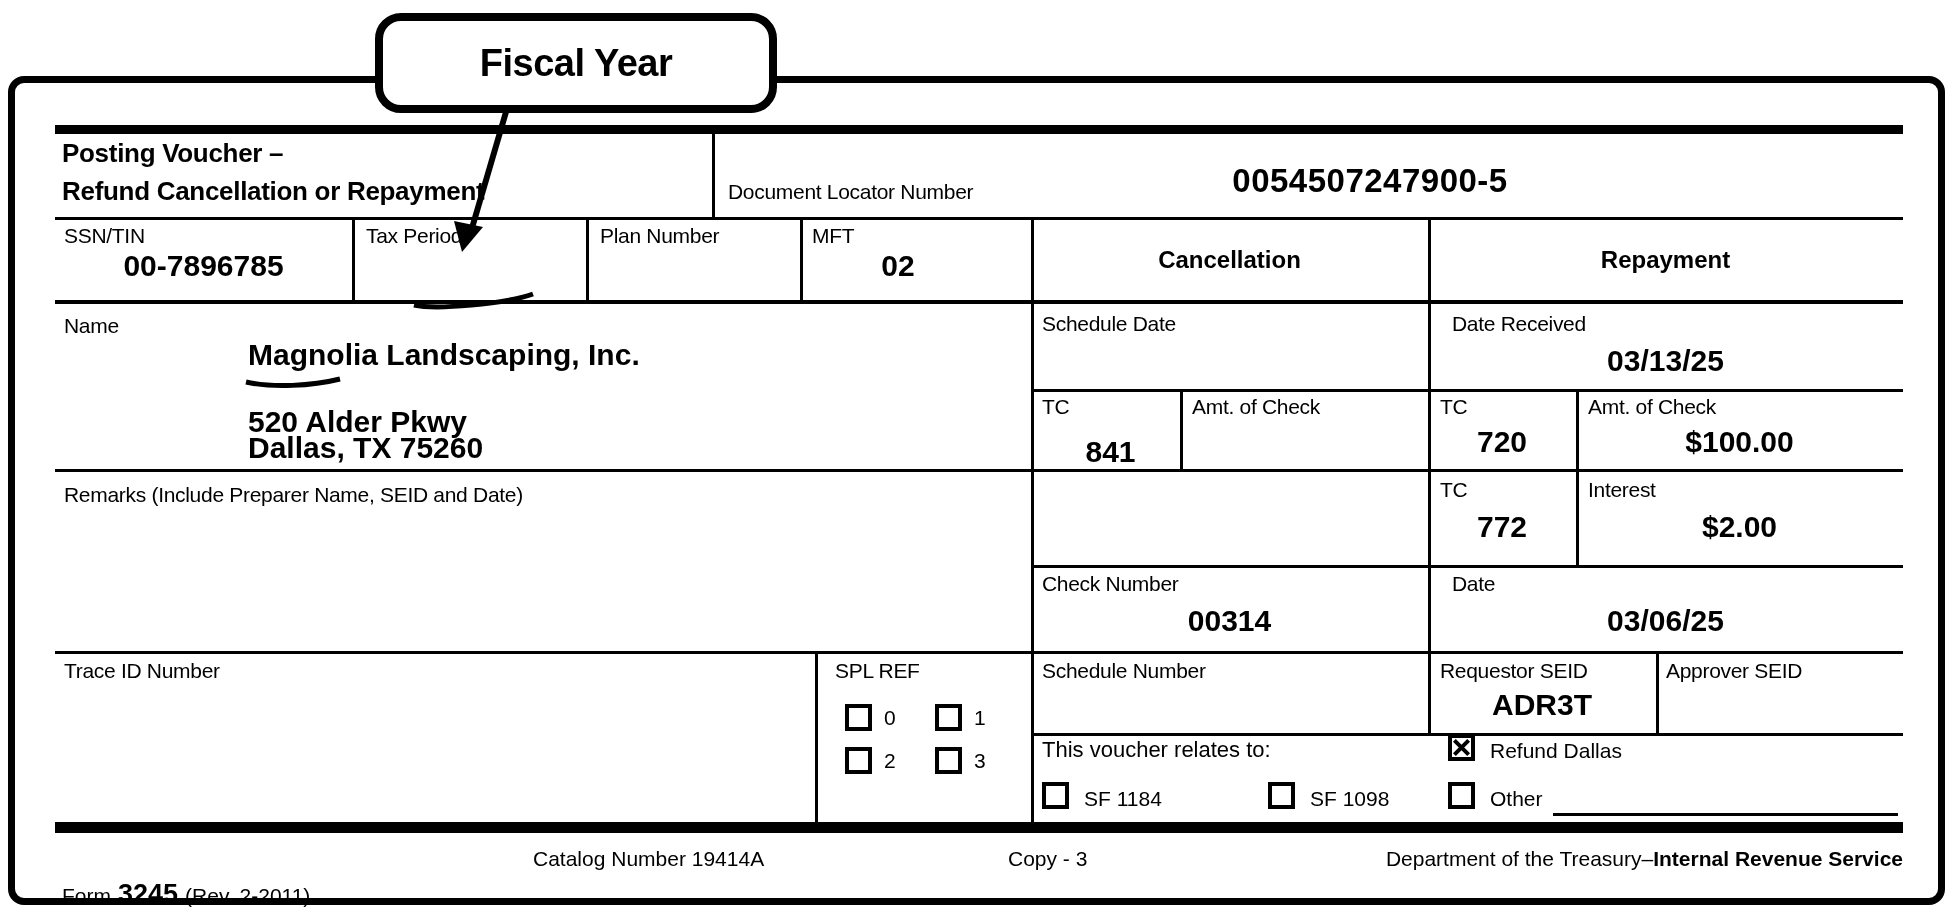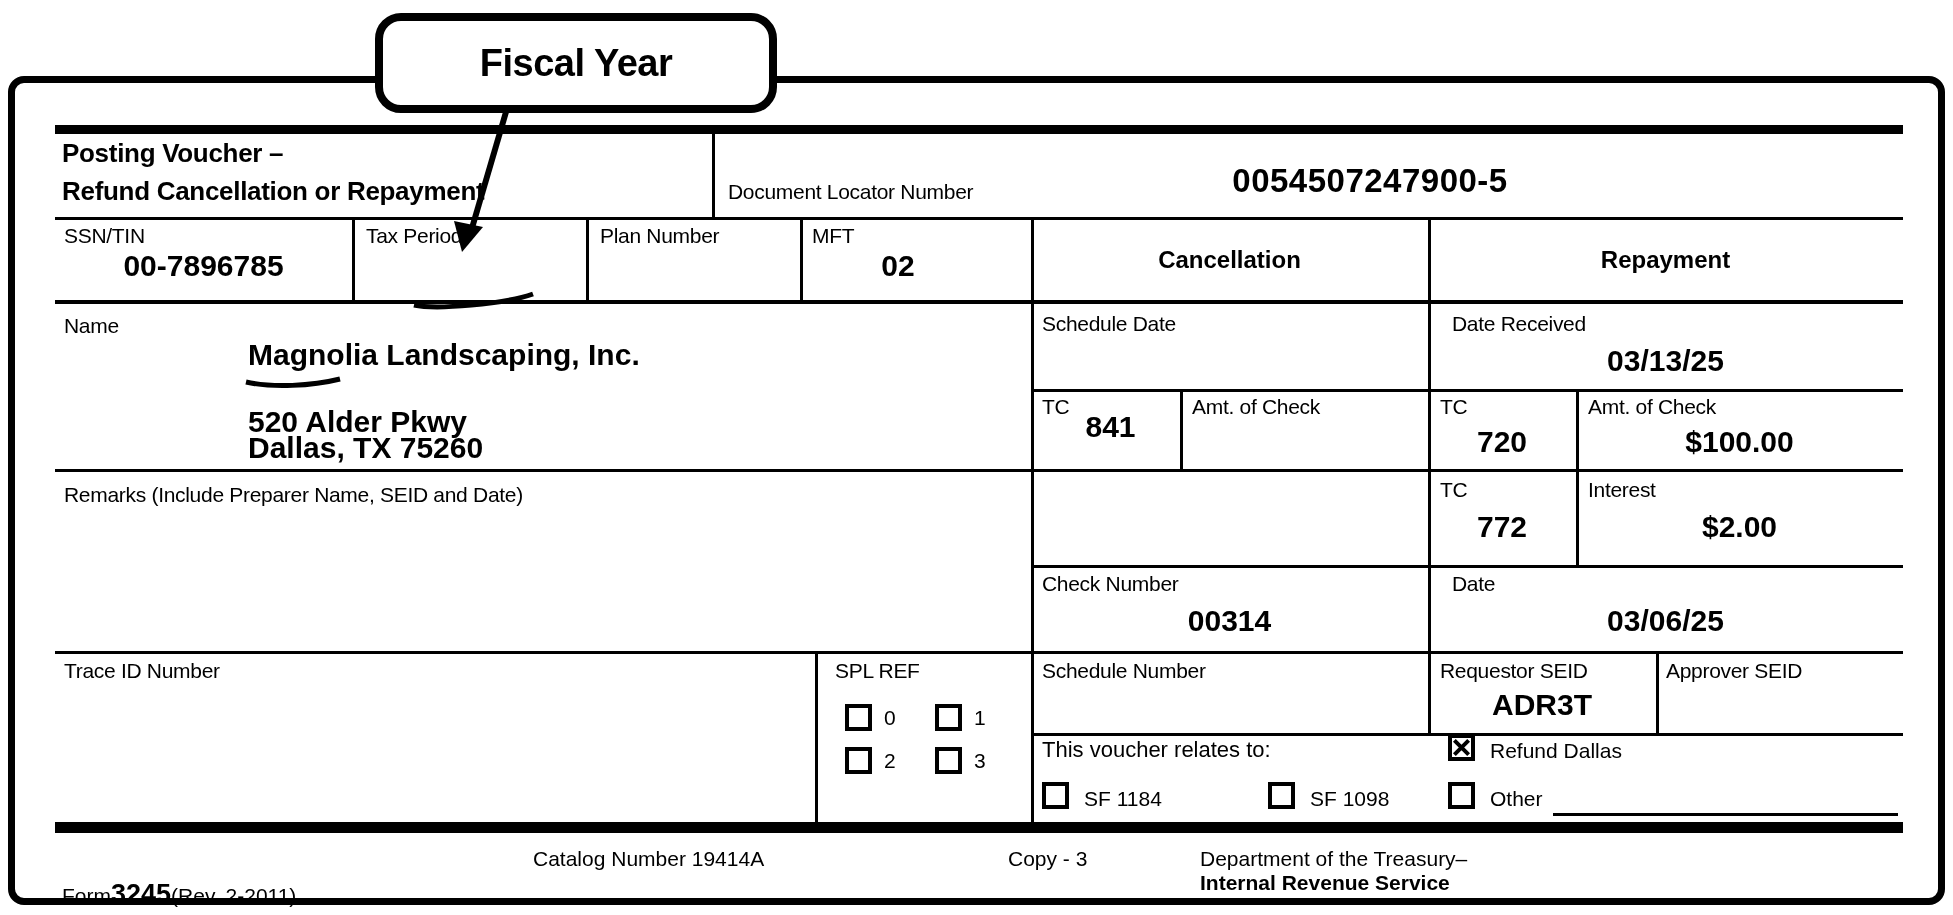--- a/index.html
+++ b/index.html
@@ -28,25 +28,25 @@
   .cb{
     position:absolute;width:27px;height:27px;box-sizing:border-box;
     border:4px solid #000;background:#fff;z-index:2;
   }
   .cb svg{display:none;width:100%;height:100%;}
   .cb.checked svg{display:block;}
   .cb svg path{stroke:#000;stroke-width:5;fill:none;}
   .cb-label{position:absolute;font-size:21px;white-space:nowrap;z-index:2;}
   .voucher-lbl{position:absolute;font-size:22px;white-space:nowrap;z-index:2;}
   .footer-text{position:absolute;font-size:21px;white-space:nowrap;z-index:2;}
-  .form-group{position:absolute;display:flex;align-items:baseline;z-index:2;}
+  .form-group{position:absolute;display:flex;align-items:baseline;gap:7px;z-index:2;}
   .form-word{font-size:21px;}
   .form-number{font-size:27px;font-weight:bold;margin-top:39px;}
   .form-rev{font-size:21px;}
-  .dept{display:flex;justify-content:flex-end;gap:0;flex-direction:column;}
+  .dept{display:flex;justify-content:flex-end;gap:0;}
   .dept .bold{font-weight:bold;}
 </style>
 </head>
 <body>
 
 <div class="canvas">
 
   <div class="outer-border"></div>
 
   <div class="line" style="left:55px;top:125px;width:1848px;height:9px;"></div>
@@ -88,21 +88,21 @@
   <div class="hdr ctr" style="left:1428px;top:246px;width:475px;">Repayment</div>
 
   <div class="lbl" style="left:64px;top:314px;">Name</div>
   <div class="val" style="left:248px;top:338px;">Magnolia Landscaping, Inc.</div>
   <div class="val" style="left:248px;top:385px;margin-top:20px;">520 Alder Pkwy</div>
   <div class="val" style="left:248px;top:431px;">Dallas, TX 75260</div>
 
   <div class="lbl" style="left:1042px;top:312px;">Schedule Date</div>
   <div class="val ctr" style="left:1031px;top:344px;width:397px;"></div>
   <div class="lbl" style="left:1042px;top:395px;">TC</div>
-  <div class="val ctr" style="left:1031px;top:410px;width:159px;">841</div>
+  <div class="val ctr" style="left:1031px;top:435px;width:159px;">841</div>
   <div class="lbl" style="left:1192px;top:395px;">Amt. of Check</div>
   <div class="val ctr" style="left:1180px;top:425px;width:248px;"></div>
   <div class="lbl" style="left:1042px;top:572px;">Check Number</div>
   <div class="val ctr" style="left:1031px;top:604px;width:397px;">00314</div>
 
   <div class="lbl" style="left:1452px;top:312px;">Date Received</div>
   <div class="val ctr" style="left:1428px;top:344px;width:475px;">03/13/25</div>
   <div class="lbl" style="left:1440px;top:395px;">TC</div>
   <div class="val ctr" style="left:1428px;top:425px;width:148px;">720</div>
   <div class="lbl" style="left:1588px;top:395px;">Amt. of Check</div>

